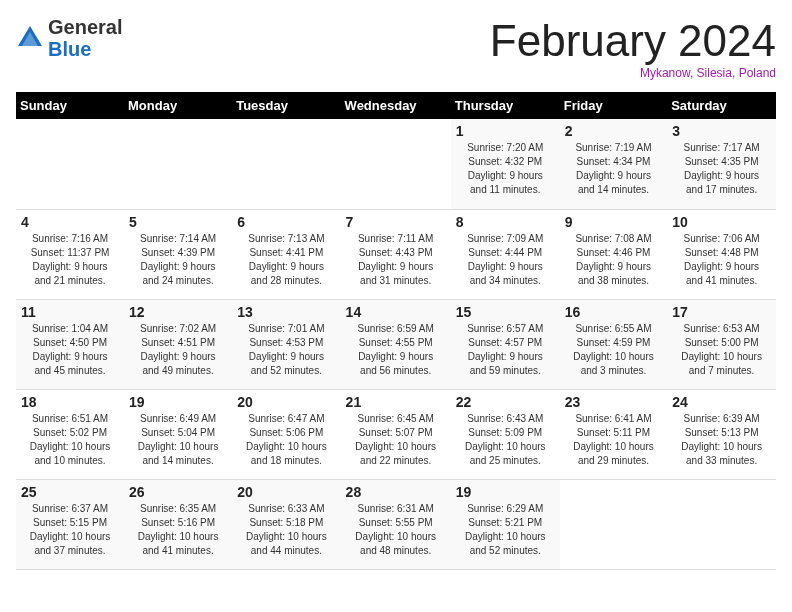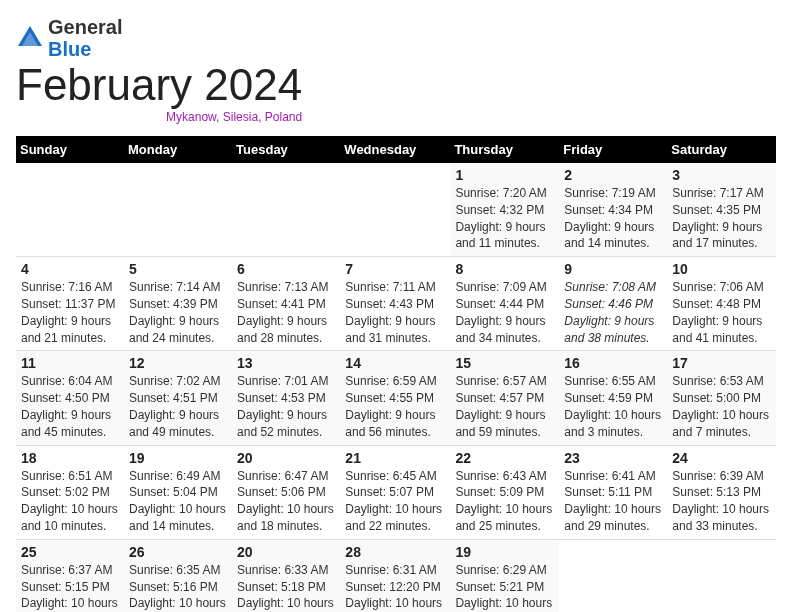--- a/index.html
+++ b/index.html
@@ -8,21 +8,20 @@
       background: #fff;
       width: 792px;
       min-height: 612px;
       padding: 16px;
     }
     .header {
       display: flex;
       justify-content: space-between;
       align-items: flex-start;
       margin-bottom: 12px;
-      flex-direction: column;
     }
     .logo {
       display: flex;
       align-items: center;
       gap: 4px;
     }
     .logo-text {
       font-size: 20px;
       font-weight: bold;
       line-height: 1.1;
@@ -76,22 +75,23 @@
     }
     .day-num {
       font-size: 14px;
       font-weight: bold;
       color: #222;
       display: block;
       margin-bottom: 2px;
     }
     .day-info {
       color: #333;
-      font-size: 12px;
+      font-size: 10px;
       line-height: 1.4;
+      text-align: center;
     }
     td.empty { background: #fff; }
     
     tbody tr { height: 90px; }
   </style>
 </head>
 <body>
 
 <div class="header">
   <div class="logo">
@@ -181,37 +181,37 @@
         </td>
         <td>
           <span class="day-num">8</span>
           <div class="day-info" style="white-space: pre-line;">Sunrise: 7:09 AM
 Sunset: 4:44 PM
 Daylight: 9 hours
 and 34 minutes.</div>
         </td>
         <td>
           <span class="day-num">9</span>
-          <div class="day-info" style="white-space: pre-line; font-style: italic;">Sunrise: 7:08 AM
+          <div class="day-info" style="white-space: pre-line;">Sunrise: 7:08 AM
 Sunset: 4:46 PM
 Daylight: 9 hours
 and 38 minutes.</div>
         </td>
         <td>
           <span class="day-num">10</span>
           <div class="day-info" style="white-space: pre-line;">Sunrise: 7:06 AM
 Sunset: 4:48 PM
 Daylight: 9 hours
 and 41 minutes.</div>
         </td>
       </tr>
       <tr>
         <td>
           <span class="day-num">11</span>
-          <div class="day-info" style="white-space: pre-line;">Sunrise: 6:04 AM
+          <div class="day-info" style="white-space: pre-line;">Sunrise: 1:04 AM
 Sunset: 4:50 PM
 Daylight: 9 hours
 and 45 minutes.</div>
         </td>
         <td>
           <span class="day-num">12</span>
           <div class="day-info" style="white-space: pre-line;">Sunrise: 7:02 AM
 Sunset: 4:51 PM
 Daylight: 9 hours
 and 49 minutes.</div>
@@ -321,21 +321,21 @@
         <td>
           <span class="day-num">20</span>
           <div class="day-info" style="white-space: pre-line;">Sunrise: 6:33 AM
 Sunset: 5:18 PM
 Daylight: 10 hours
 and 44 minutes.</div>
         </td>
         <td>
           <span class="day-num">28</span>
           <div class="day-info" style="white-space: pre-line;">Sunrise: 6:31 AM
-Sunset: 12:20 PM
+Sunset: 5:55 PM
 Daylight: 10 hours
 and 48 minutes.</div>
         </td>
         <td>
           <span class="day-num">19</span>
           <div class="day-info" style="white-space: pre-line;">Sunrise: 6:29 AM
 Sunset: 5:21 PM
 Daylight: 10 hours
 and 52 minutes.</div>
         </td>

